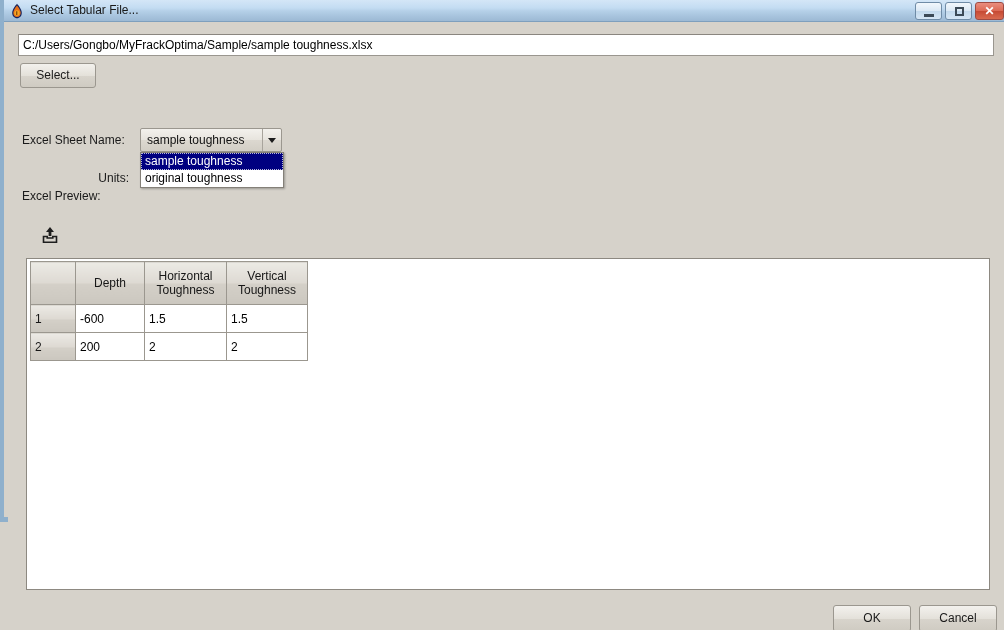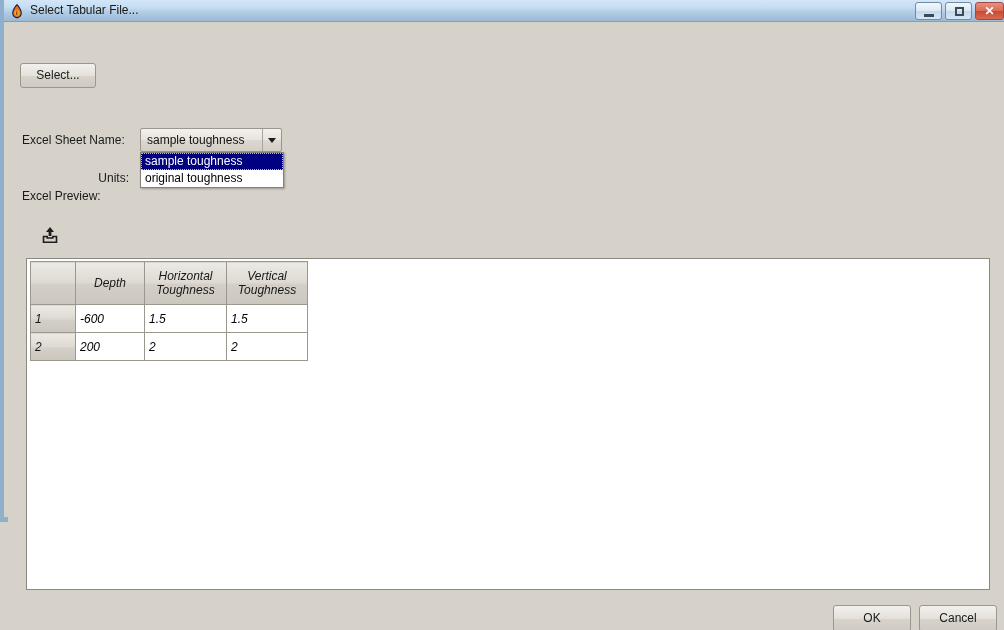--- a/index.html
+++ b/index.html
@@ -239,21 +239,20 @@
   
   #preview-panel {
     position: absolute;
     left: 18px;
     top: 236px;
     width: 964px;
     height: 332px;
     box-sizing: border-box;
     background: #ffffff;
     border: 1px solid #8d8981;
-    font-style: italic;
   }
 
   
   #data-table {
     position: absolute;
     left: 3px;
     top: 2px;
     border-collapse: collapse;
     table-layout: fixed;
     font-family: "Liberation Sans", sans-serif;
@@ -338,20 +337,21 @@
     <div class="winbtn" id="btn-max">
       <div id="max-sq"></div>
     </div>
     <div class="winbtn" id="btn-close">
       <div class="glyph">✕</div>
     </div>
   </div>
 
   <div id="client">
 
+    <input id="path-field" type="text" value="C:/Users/Gongbo/MyFrackOptima/Sample/sample toughness.xlsx" style="">
 
     <div class="btn" id="browse-button">Select...</div>
 
     <div class="form-label" id="sheet-label">Excel Sheet Name:</div>
 
     <div class="form-label" id="units-label">Units:</div>
 
     <div class="form-label" id="preview-label">Excel Preview:</div>
 
     <div id="sheet-combo">

